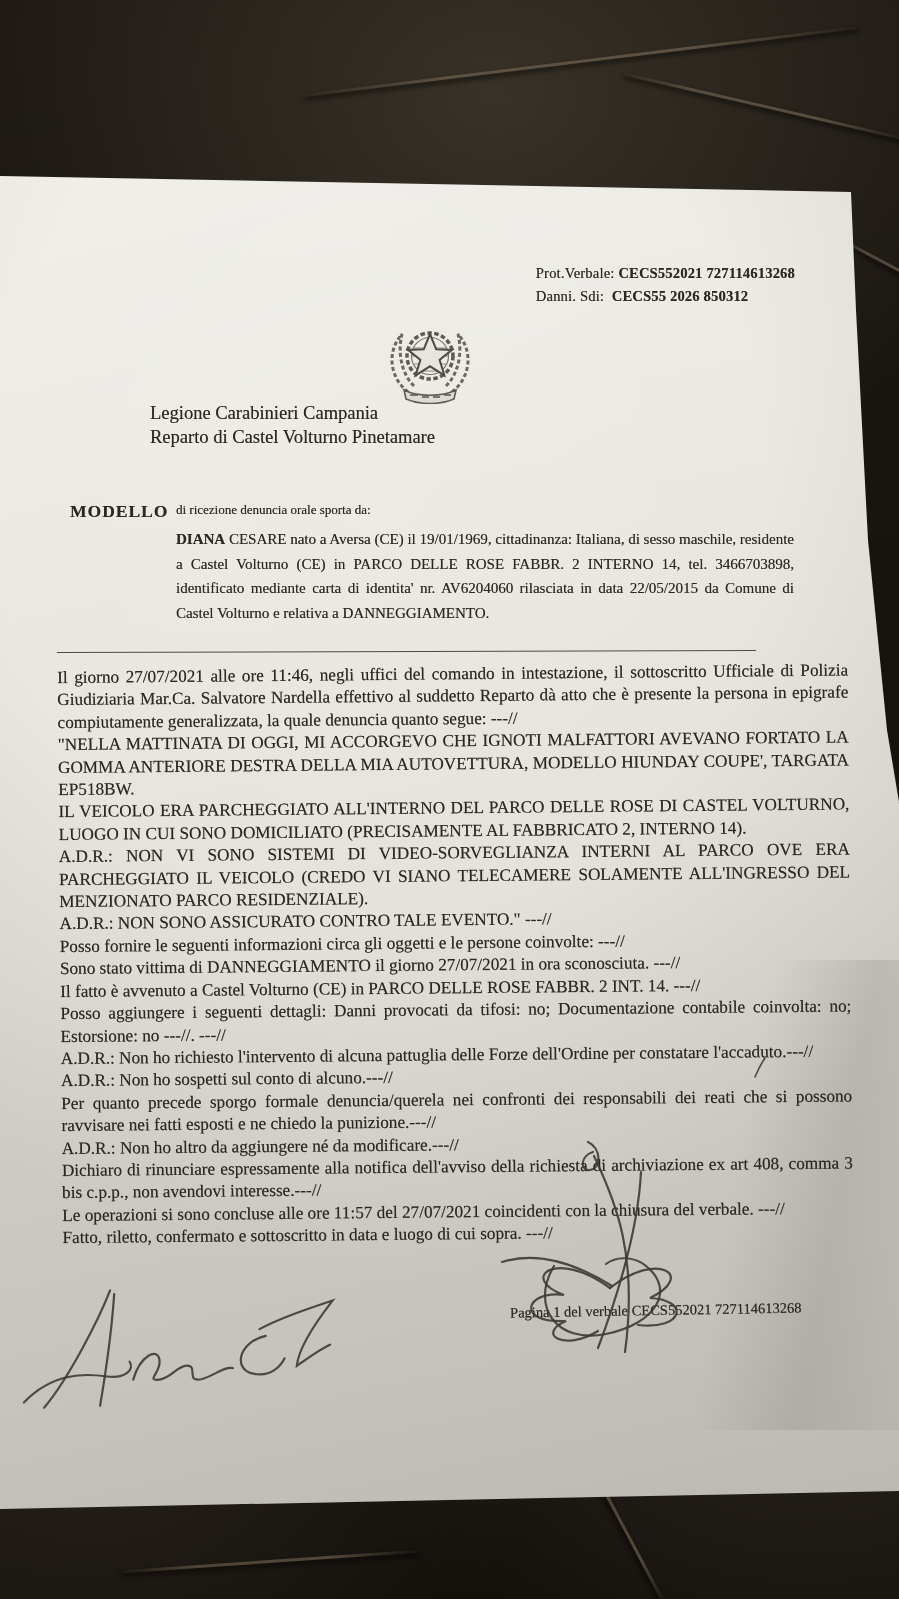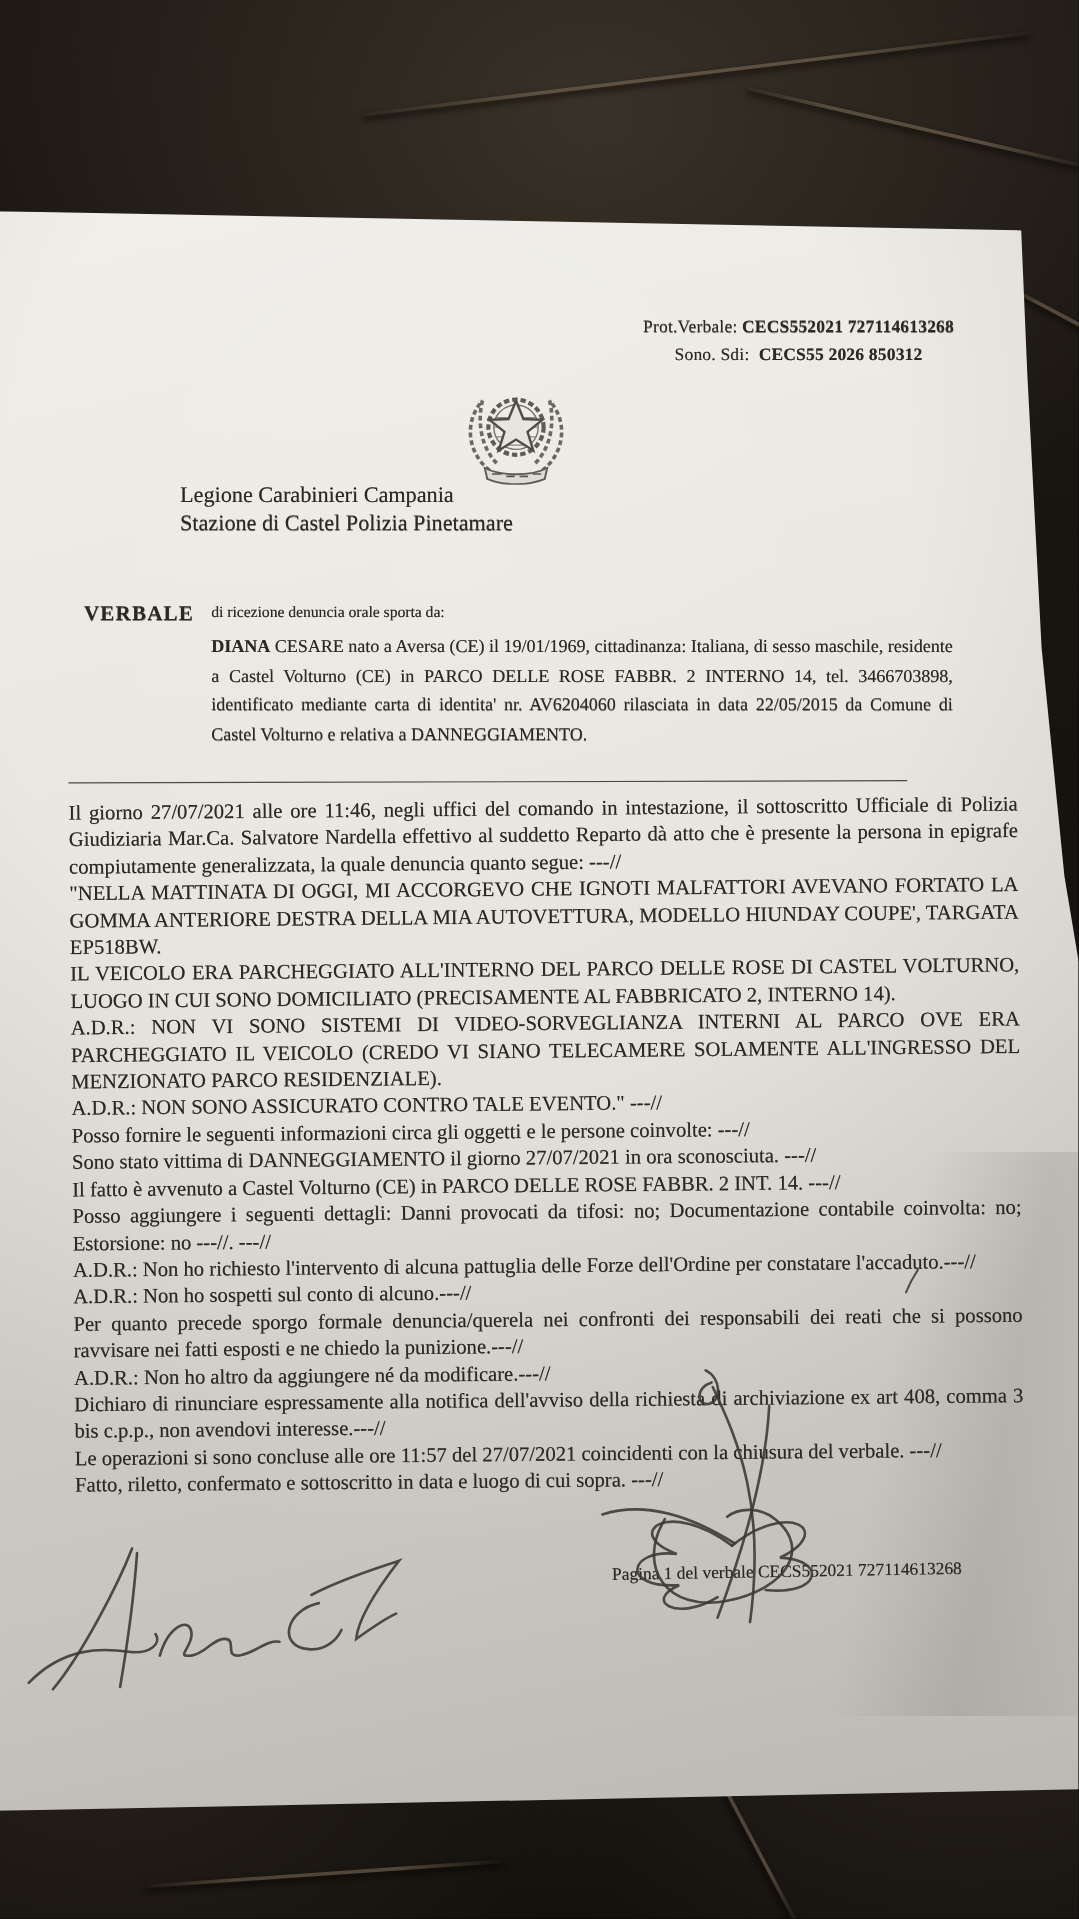--- a/index.html
+++ b/index.html
@@ -26,21 +26,21 @@
     clip-path:polygon(0px 176px, 851px 192px, 856px 310px, 868px 540px, 887px 730px, 899px 802px, 899px 1491px, 0px 1509px);
     background:linear-gradient(168deg,#f2f1ec 0%, #eceae4 28%, #e4e2db 55%, #d8d6ce 78%, #c8c7bf 100%);
   }
   .paper::after{content:"";position:absolute;inset:0;
     background:radial-gradient(ellipse 700px 800px at 42% 30%, rgba(255,255,255,.08) 0%, rgba(0,0,0,0) 55%, rgba(40,38,32,.10) 100%);}
   .fold{position:absolute;left:660px;top:960px;width:239px;height:470px;
     background:linear-gradient(100deg, rgba(0,0,0,0) 35%, rgba(92,90,80,.16) 68%, rgba(70,68,60,.05) 100%);}
 
   .content{position:absolute;left:0;top:0;width:899px;height:1599px;color:#2b2823;
     text-shadow:.2px .2px .4px rgba(43,40,35,.55);}
-  .prot{position:absolute;top:262px;right:104px;text-align:center;font-size:14.5px;line-height:22.5px;letter-spacing:.2px;}
+  .prot{position:absolute;top:262px;right:104px;text-align:left;font-size:14.5px;line-height:22.5px;letter-spacing:.2px;}
   .prot b{font-weight:bold;}
   .emblem{position:absolute;left:378px;top:316px;width:104px;height:88px;}
   .letterhead{position:absolute;left:150px;top:402px;width:560px;font-size:18.5px;line-height:23.5px;}
   .verbale-label{position:absolute;left:70px;top:501px;font-size:17.5px;font-weight:bold;letter-spacing:1px;}
   .verbale-intro{position:absolute;left:176px;top:502px;font-size:13px;}
   .person{position:absolute;left:176px;top:527px;width:618px;text-align:justify;font-size:15px;line-height:24.6px;}
   .person .bold{font-weight:bold;}
   .rule{position:absolute;left:57px;top:651px;width:699px;border-top:1.7px solid #4e4b44;transform:rotate(-.15deg);}
   .bodytext{position:absolute;left:57px;top:667px;width:791px;font-size:17.2px;line-height:22.4px;text-align:justify;
     transform:rotate(-.55deg);transform-origin:0 0;}
@@ -64,40 +64,40 @@
   <div class="seam seam5"></div>
 
   <div class="paper">
     <div class="fold"></div>
   </div>
 
   <div class="content">
 
     <div class="prot">
       <div><span>Prot.Verbale:</span> <b>CECS552021 727114613268</b></div>
-      <div><span>Sono. Sdi:</span>&nbsp; <b>CECS55 2026 850312</b></div>
+      <div><span>Danni. Sdi:</span>&nbsp; <b>CECS55 2026 850312</b></div>
     </div>
 
     <svg class="emblem" viewBox="0 0 104 88">
       <path d="M30 76 C 12 62, 8 36, 24 18 C 20 34, 22 56, 36 70" fill="none" stroke="#6b685f" stroke-width="3" stroke-dasharray="4 2.5"></path>
       <path d="M74 76 C 92 62, 96 36, 80 18 C 84 34, 82 56, 68 70" fill="none" stroke="#6b685f" stroke-width="3" stroke-dasharray="4 2.5"></path>
       <circle cx="52" cy="40" r="23" fill="none" stroke="#5e5b53" stroke-width="3.5" stroke-dasharray="4.5 2.5"></circle>
       <circle cx="52" cy="40" r="18.5" fill="none" stroke="#76736a" stroke-width="1.2"></circle>
       <path d="M36 32 h32 M34 40 h36 M36 48 h32 M40 55 h24" stroke="#8a877d" stroke-width="1"></path>
       <polygon points="52,18 58.2,33.2 74,33.9 61.6,43.9 66.4,59.4 52,50.3 37.6,59.4 42.4,43.9 30,33.9 45.8,33.2" fill="#e6e5de" stroke="#504d46" stroke-width="2"></polygon>
       <path d="M26 74 C 40 81, 64 81, 78 74 L76 83 C 62 89, 42 89, 28 83 Z" fill="#dddcd4" stroke="#5e5b53" stroke-width="1.6"></path>
       <path d="M32 79 h8 M44 81 h7 M55 81 h7 M66 79 h7" stroke="#55524a" stroke-width="1.4"></path>
     </svg>
 
     <div class="letterhead">
       <div>Legione Carabinieri Campania</div>
-      <div>Stazione di Castel Polizia Pinetamare</div>
+      <div>Reparto di Castel Volturno Pinetamare</div>
     </div>
 
-    <div class="verbale-label">VERBALE</div>
+    <div class="verbale-label">MODELLO</div>
     <div class="verbale-intro">di ricezione denuncia orale sporta da:</div>
 
     <div class="person"><span class="bold">DIANA</span><span> CESARE nato a Aversa (CE) il 19/01/1969, cittadinanza: Italiana, di sesso maschile, residente a Castel Volturno (CE) in PARCO DELLE ROSE FABBR. 2 INTERNO 14, tel. 3466703898, identificato mediante carta di identita' nr. AV6204060 rilasciata in data 22/05/2015 da Comune di Castel Volturno e relativa a DANNEGGIAMENTO.</span></div>
 
     <div class="rule"></div>
 
     <div class="bodytext">
       <p>Il giorno 27/07/2021 alle ore 11:46, negli uffici del comando in intestazione, il sottoscritto Ufficiale di Polizia Giudiziaria Mar.Ca. Salvatore Nardella effettivo al suddetto Reparto dà atto che è presente la persona in epigrafe compiutamente generalizzata, la quale denuncia quanto segue: ---//</p>
       <p>"NELLA MATTINATA DI OGGI, MI ACCORGEVO CHE IGNOTI MALFATTORI AVEVANO FORTATO LA GOMMA ANTERIORE DESTRA DELLA MIA AUTOVETTURA, MODELLO HIUNDAY COUPE', TARGATA EP518BW.</p>
       <p>IL VEICOLO ERA PARCHEGGIATO ALL'INTERNO DEL PARCO DELLE ROSE DI CASTEL VOLTURNO, LUOGO IN CUI SONO DOMICILIATO (PRECISAMENTE AL FABBRICATO 2, INTERNO 14).</p>

